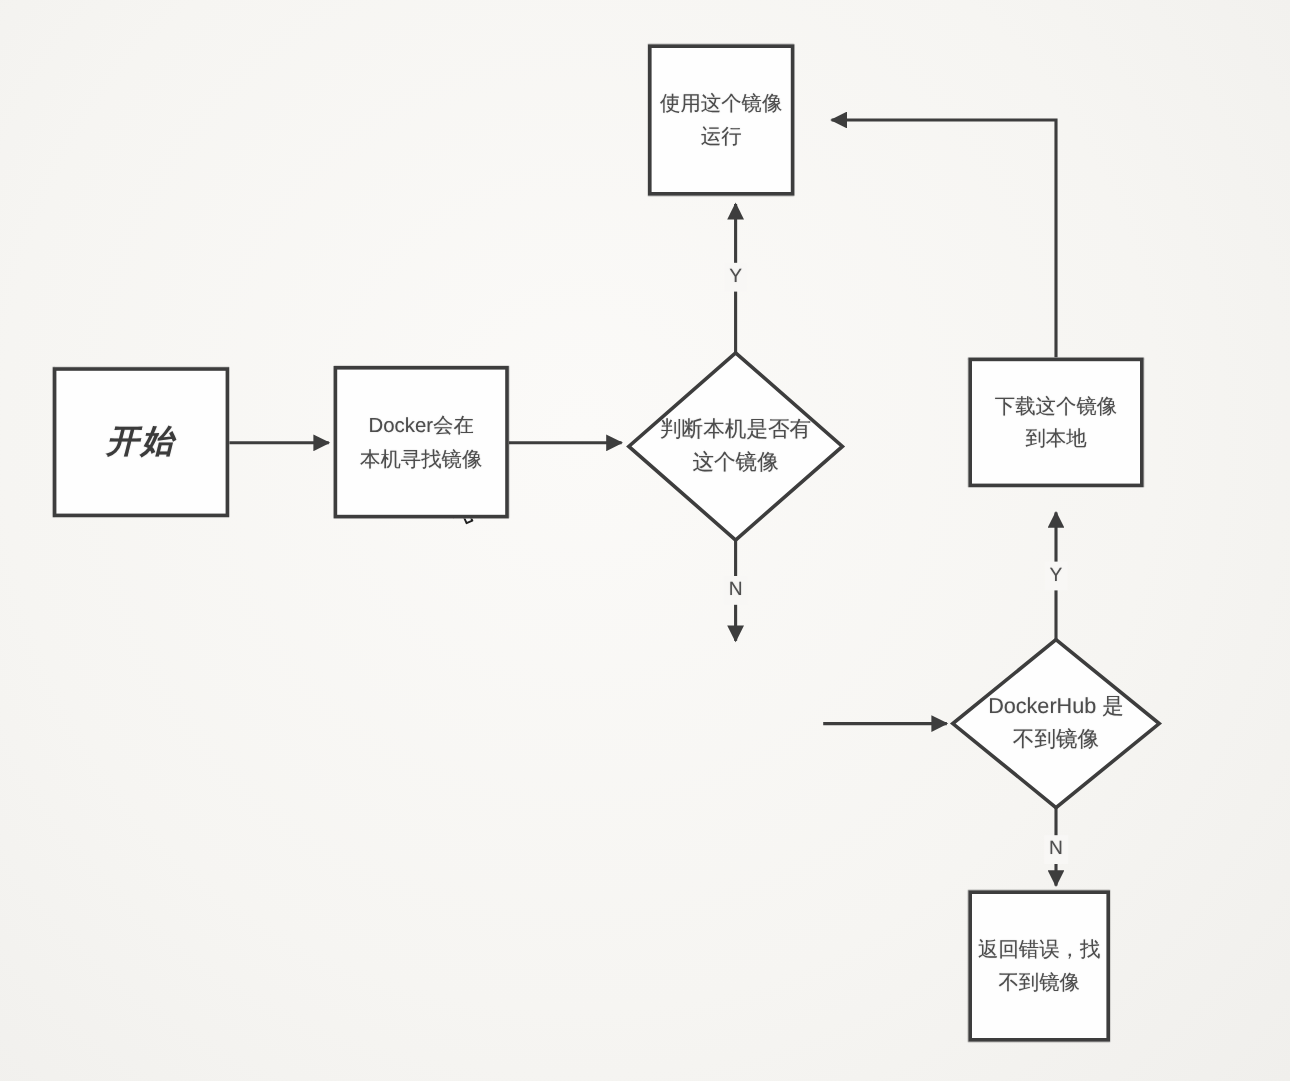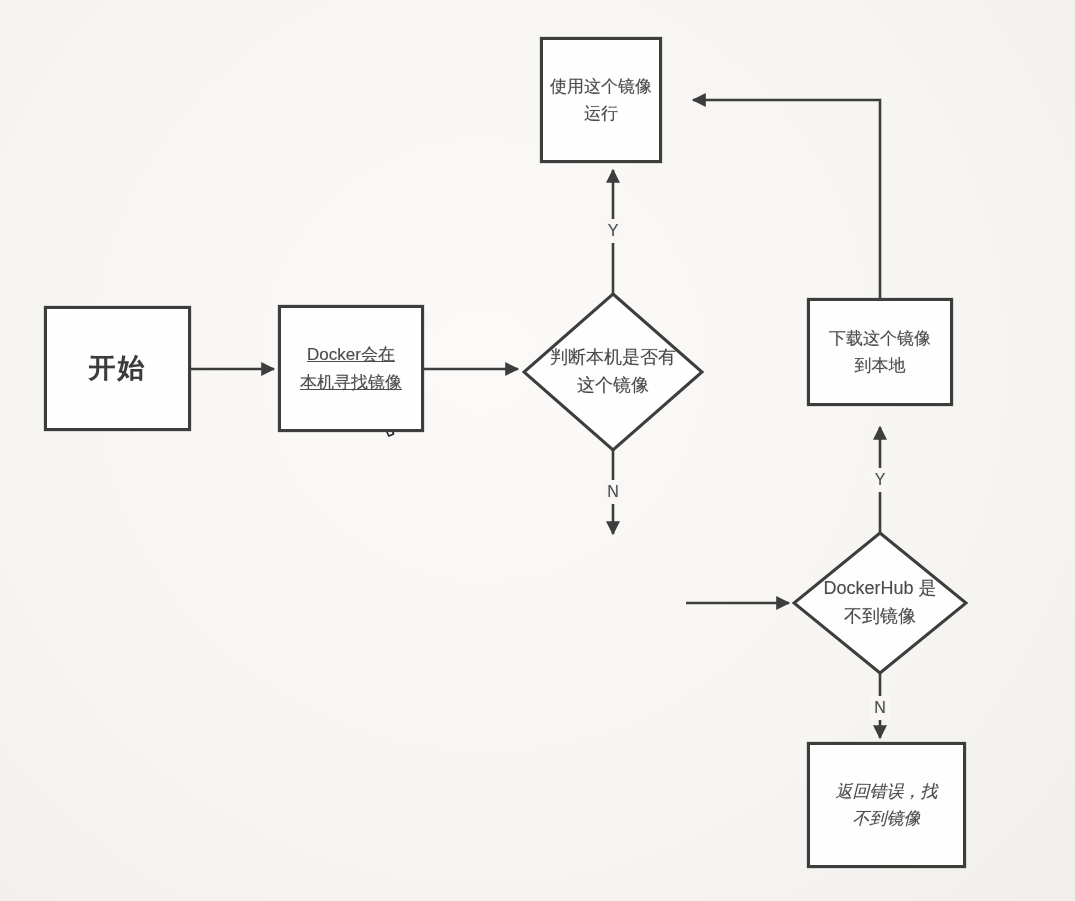--- a/index.html
+++ b/index.html
@@ -84,30 +84,30 @@
     <line x1="880" y1="533" x2="880" y2="427" marker-end="url(#ah)"></line>
     <line x1="880" y1="673" x2="880" y2="738" marker-end="url(#ah)"></line>
     <polyline points="880,298 880,100 693,100" marker-end="url(#ah)"></polyline>
 
     <polygon points="378,404 378,431 384.2,425.6 388.8,436 393.6,433.9 389.2,423.6 397,423.2" fill="#ffffff" stroke="#1f1f1f" stroke-width="1.6" stroke-linejoin="round"></polygon>
   </svg>
 
   <div class="node" style="left:540px; top:37px; width:122px; height:126px;">使用这个镜像
 运行</div>
 
-  <div class="node start-node" style="left:44px; top:306px; width:147px; height:125px;">开始</div>
+  <div class="node start-node" style="left:44px; top:306px; width:147px; height:125px;font-style:italic;">开始</div>
 
-  <div class="node" style="left:278px; top:305px; width:146px; height:127px;text-decoration:underline;">Docker会在
+  <div class="node" style="left:278px; top:305px; width:146px; height:127px;">Docker会在
 本机寻找镜像</div>
 
 
   <div class="node" style="left:807px; top:298px; width:146px; height:108px;">下载这个镜像
 到本地</div>
 
-  <div class="node" style="left:807px; top:742px; width:159px; height:126px;font-style:italic;">返回错误，找
+  <div class="node" style="left:807px; top:742px; width:118px; height:126px;">返回错误，找
 不到镜像</div>
 
   <div class="diamond-label" style="left:523px; top:330px; width:180px; height:84px;">判断本机是否有
 这个镜像</div>
 
   <div class="diamond-label" style="left:790px; top:561px; width:180px; height:84px;">DockerHub 是
 不到镜像</div>
 
   <span class="edge-label" style="left:613px; top:231px;">Y</span>
   <span class="edge-label" style="left:613px; top:492px;">N</span>

